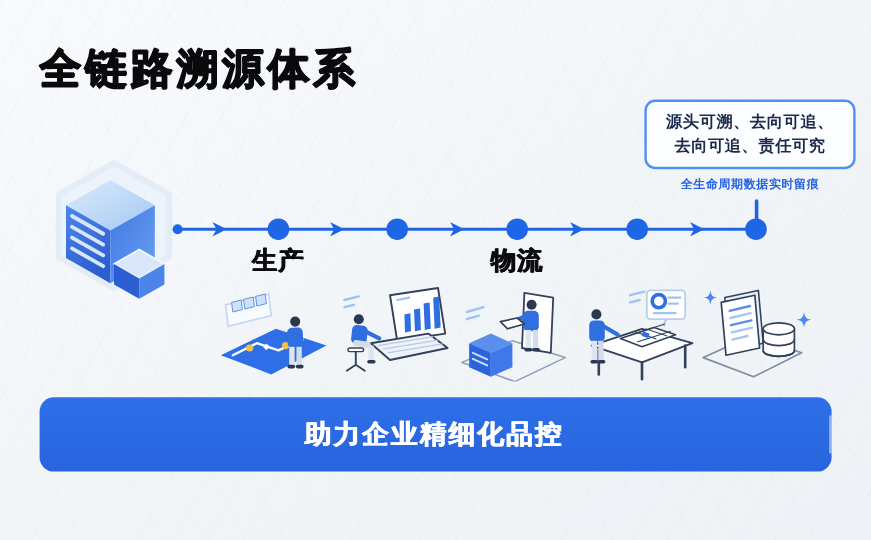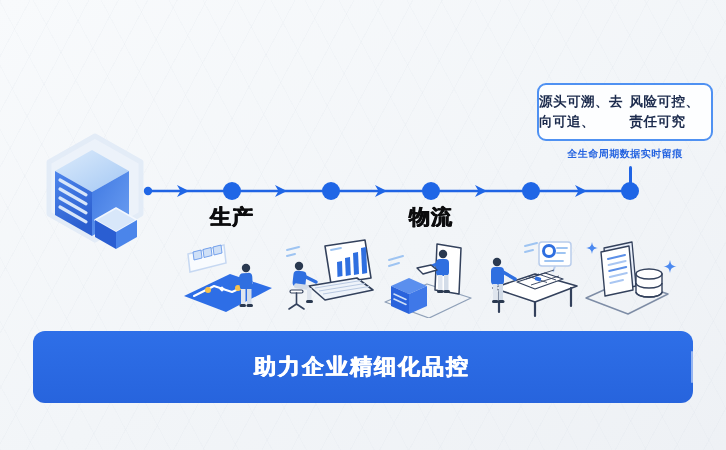--- a/index.html
+++ b/index.html
@@ -12,21 +12,21 @@
       linear-gradient(150deg,#f8fafc 0%,#f2f5f8 55%,#eef1f5 100%);
   }
   .title{
     position:absolute; left:33px; top:34px; margin:0;
     font-size:35px; font-weight:900; color:#0a0a0c; letter-spacing:3px;
     text-shadow:0.7px 0 #0a0a0c,-0.7px 0 #0a0a0c,0 0.7px #0a0a0c,0 -0.7px #0a0a0c;
   }
   .callout{
     position:absolute; left:537px; top:83px; width:172px; height:54px;
     background:#fdfeff; border:2px solid #4f91f2; border-radius:9px;
-    display:flex; flex-direction:row; justify-content:center; align-items:center;
+    display:flex; flex-direction:column; justify-content:center; align-items:center;
     font-size:13.5px; font-weight:700; color:#1c2b4d; line-height:20px; letter-spacing:0.5px;
   }
   .subtext{
     position:absolute; left:527px; top:147px; width:196px; text-align:center;
     font-size:10px; font-weight:700; color:#2463e0; letter-spacing:0.5px;
   }
   .connector{
     position:absolute; left:629px; top:166px; width:3px; height:26px;
     background:#2064e4; border-radius:2px;
   }
@@ -38,39 +38,40 @@
   }
   .timeline-svg{position:absolute; left:140px; top:178px; width:500px; height:26px;}
   .stage-label{
     position:absolute; top:203px; width:84px; text-align:center;
     font-size:21px; font-weight:900; color:#0c0c0e; letter-spacing:1px;
     text-shadow:0.5px 0 #0c0c0e,-0.5px 0 #0c0c0e;
     font-family:Liberation Serif, serif;
   }
   .illustration{position:absolute; top:238px; width:104px; height:80px;}
   .banner{
-    position:absolute; left:33px; top:331px; width:660px; height:72px;
+    position:absolute; left:33px; top:331px; width:660px; height:62px;
     background:linear-gradient(180deg,#2e6fe8,#2764dd); border-radius:12px;
     display:flex; align-items:center;
   }
   .banner-half{
     flex:1; text-align:center; color:#ffffff; font-size:22px; font-weight:800;
     letter-spacing:2px; text-shadow:0.5px 0 #fff,-0.5px 0 #fff;
   }
   .banner-divider{width:2px; height:32px; background:rgba(255,255,255,0.5); border-radius:1px;}
 </style>
 </head>
 <body>
 
 <div class="canvas">
 
+  <h1 class="title">全链路溯源体系</h1>
 
   <div class="callout">
     <div>源头可溯、去向可追、</div>
-    <div>风险可控、责任可究</div>
+    <div>去向可追、责任可究</div>
   </div>
   <div class="subtext">全生命周期数据实时留痕</div>
   <div class="connector"></div>
 
   <div class="source-icon">
     <svg width="110" height="118" viewBox="0 0 110 118">
       <defs>
         <linearGradient id="srvTop" x1="0" y1="0" x2="1" y2="1">
           <stop offset="0" stop-color="#dcebfb"></stop>
             <stop offset="1" stop-color="#a4c8f4"></stop>

